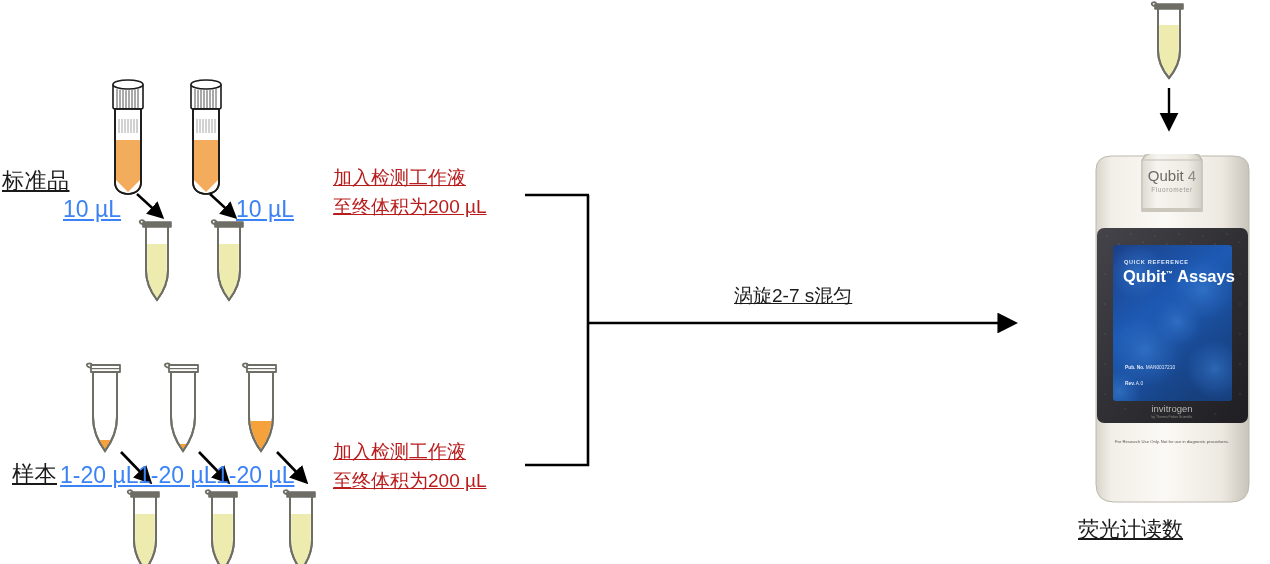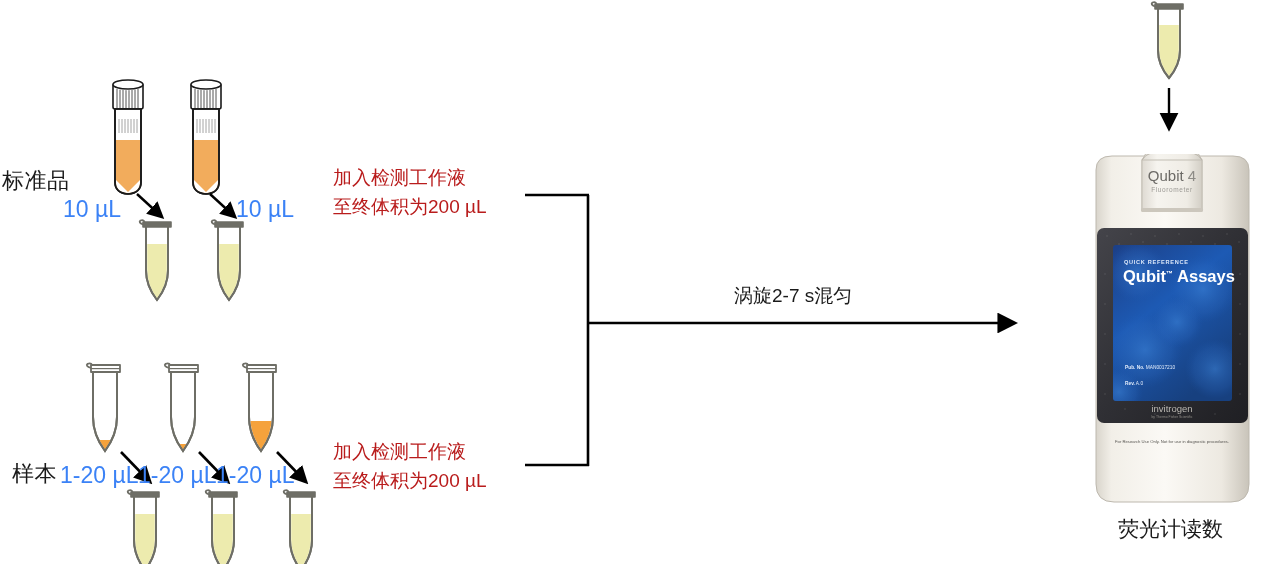--- a/index.html
+++ b/index.html
@@ -11,21 +11,21 @@
     font-family: "Liberation Sans", "DejaVu Sans", sans-serif;
     color: #1a1a1a;
   }
   #canvas {
     position: relative;
     width: 1270px;
     height: 564px;
     background: #ffffff;
     overflow: hidden;
   }
-  .abs { position: absolute; }
+  .abs { position: absolute; text-decoration: underline; }
 
   
   .cjk-label {
     font-size: 22px;
     letter-spacing: 0.5px;
     color: #1a1a1a;
     white-space: nowrap;
     line-height: 1.25;
   }
   .vol-label {
@@ -465,15 +465,15 @@
       <text x="40" y="215" font-family="'Liberation Sans', sans-serif" font-size="4.8" fill="#E2ECFB"><tspan font-weight="bold">Pub. No.</tspan> MAN0017210</text>
       <text x="40" y="231" font-family="'Liberation Sans', sans-serif" font-size="4.8" fill="#E2ECFB"><tspan font-weight="bold">Rev.</tspan> A.0</text>
 
       <text x="87" y="258" text-anchor="middle" font-family="'Liberation Sans', sans-serif" font-size="9.5" fill="#B9B6B0">invitrogen</text>
       <text x="87" y="264" text-anchor="middle" font-family="'Liberation Sans', sans-serif" font-size="3.4" fill="#8E8B86">by Thermo Fisher Scientific</text>
 
       <text x="87" y="289" text-anchor="middle" font-family="'Liberation Sans', sans-serif" font-size="4.2" fill="#55534F">For Research Use Only. Not for use in diagnostic procedures.</text>
     </svg>
   </div>
 
-  <div class="abs read-text" style="left:1118px; top:515px;">荧光计读数</div>
+  <div class="abs read-text" style="left:1078px; top:515px;">荧光计读数</div>
 
 </div>
 
 </body></html>

